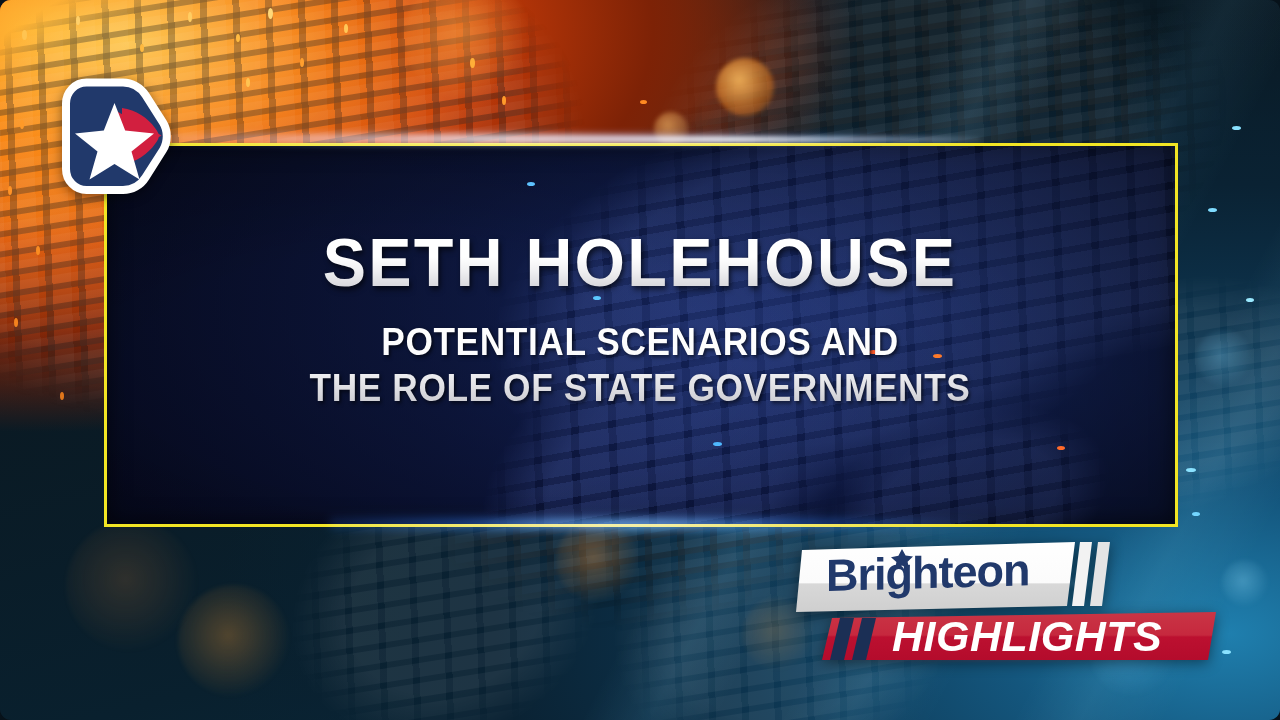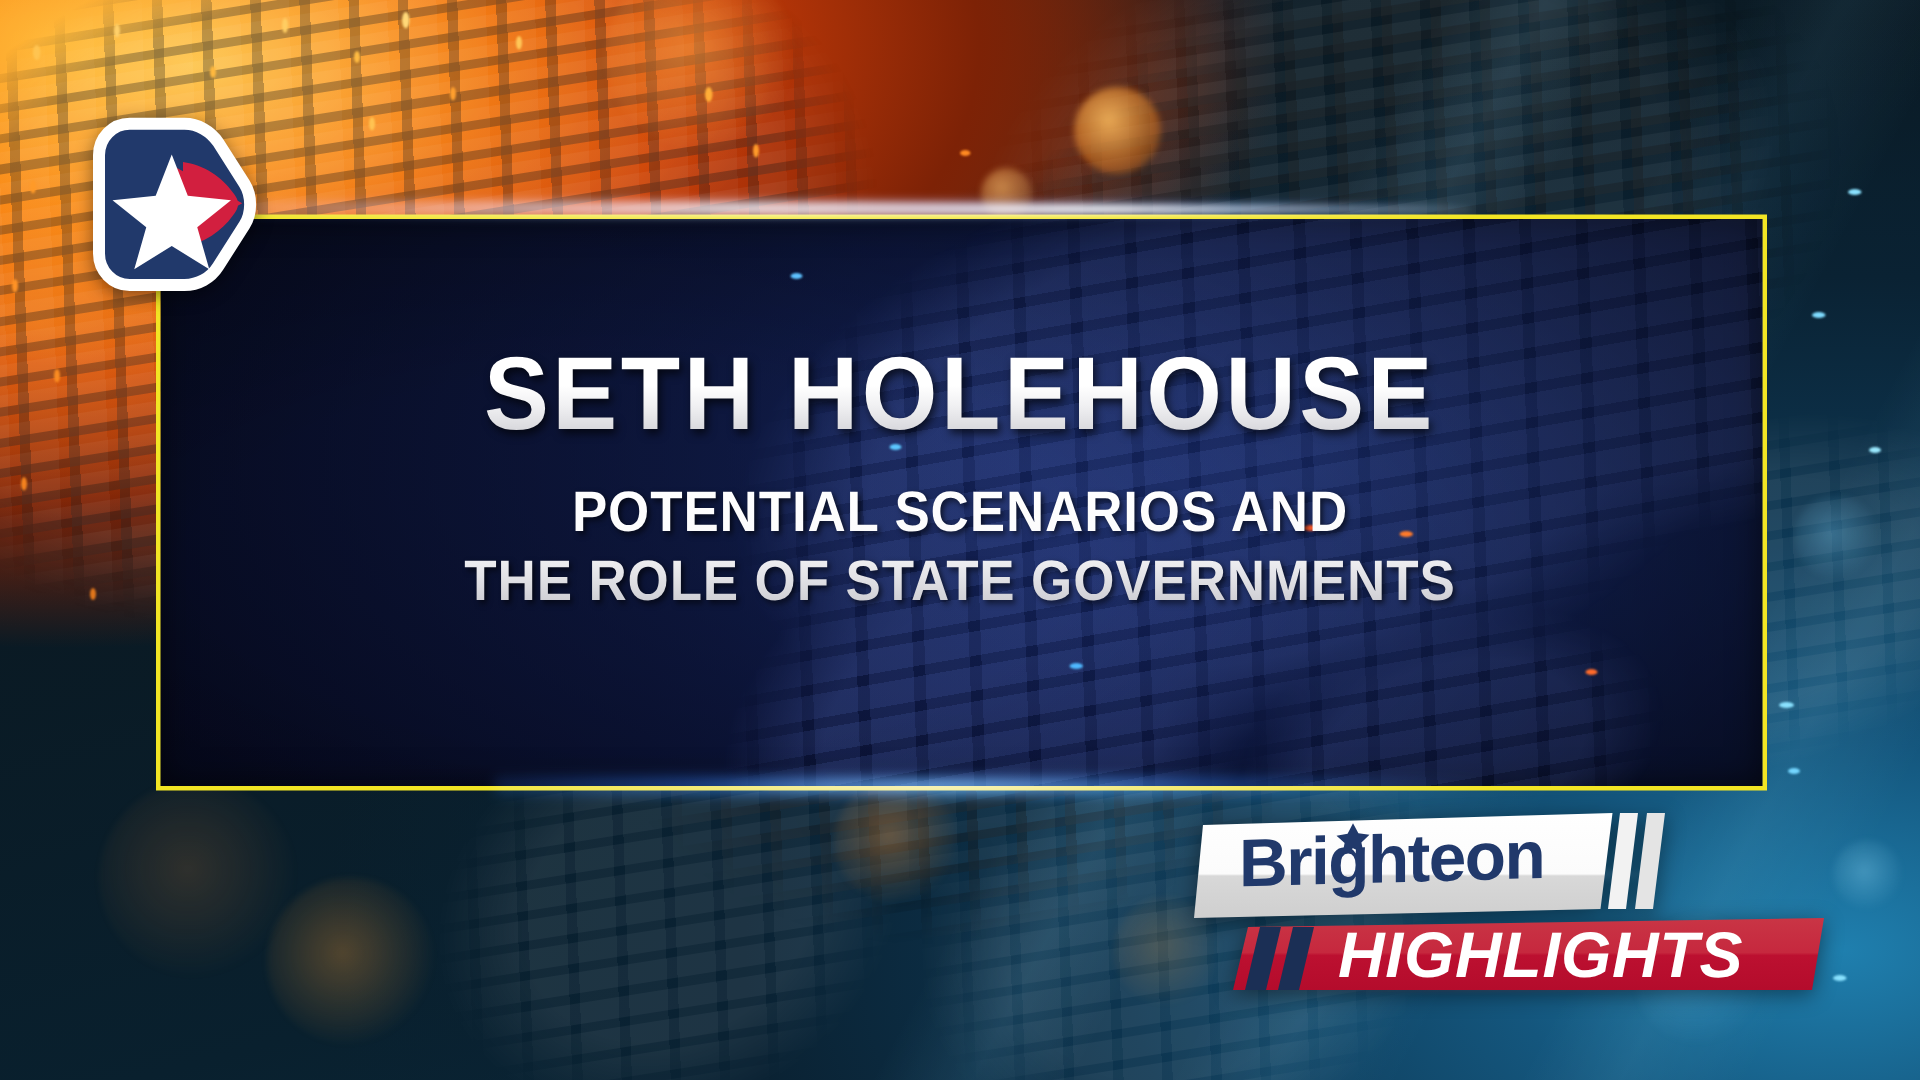--- a/index.html
+++ b/index.html
@@ -4,20 +4,21 @@
 <style>
   * { margin:0; padding:0; box-sizing:border-box; }
   html,body { width:1280px; height:720px; overflow:hidden; background:#07121a; }
 
   .stage{
     position:relative;
     width:1280px; height:720px;
     font-family:"Liberation Sans", sans-serif;
     overflow:hidden;
     background:#08131c;
+    border-radius:11px;
   }
 
   
   .bg{ position:absolute; inset:0; }
 
   
   .bg-base{
     background:
       radial-gradient(110% 120% at 96% 88%, #1f7fae 0%, #14567d 16%, #0d3550 34%, #0a2233 52%, rgba(9,22,32,0) 72%),
       radial-gradient(80% 70% at 3% 4%, #ff8a16 0%, #f2600d 22%, #c73b08 42%, #7d2206 60%, rgba(60,16,6,0) 80%),

